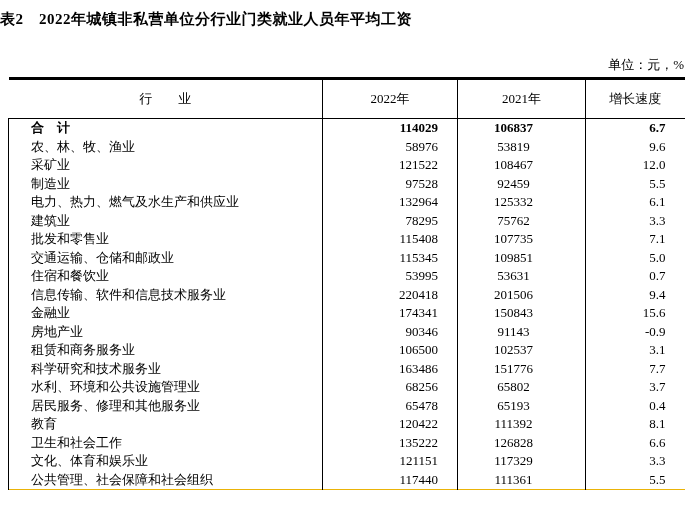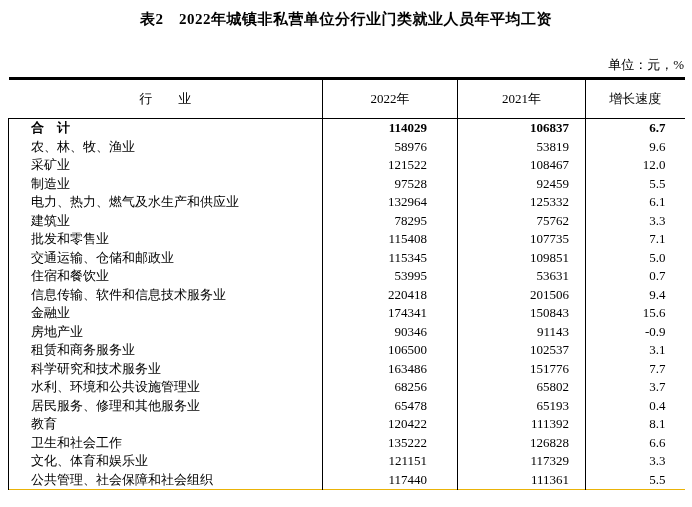--- a/index.html
+++ b/index.html
@@ -15,21 +15,20 @@
     color: #000000;
   }
   .page {
     width: 692px;
     height: 507px;
     position: relative;
     box-sizing: border-box;
   }
   .title {
     margin-top: 10px;
-    text-align: center;
     font-size: 15px;
     font-weight: bold;
     letter-spacing: 0.5px;
   }
   .unit-note {
     margin-top: 27px;
     margin-right: 8px;
     text-align: right;
     font-size: 13px;
   }
@@ -61,22 +60,22 @@
     padding: 0;
     line-height: 18.5px;
     white-space: nowrap;
     overflow: hidden;
   }
   tbody td.industry {
     text-align: left;
     padding-left: 22px;
     border-left: 1px solid #000000;
   }
-  tbody td.v2022  { text-align: right; padding-right: 30px; }
-  tbody td.v2021  { text-align: right; padding-right: 16px; }
+  tbody td.v2022  { text-align: right; padding-right: 19px; }
+  tbody td.v2021  { text-align: center; padding-right: 16px; }
   tbody td.growth { text-align: right; padding-right: 19px; }
   tr.total-row td { font-weight: bold; }
 </style>
 </head>
 <body>
 
 <div class="page">
 
   <div class="title">表2　2022年城镇非私营单位分行业门类就业人员年平均工资</div>
 

